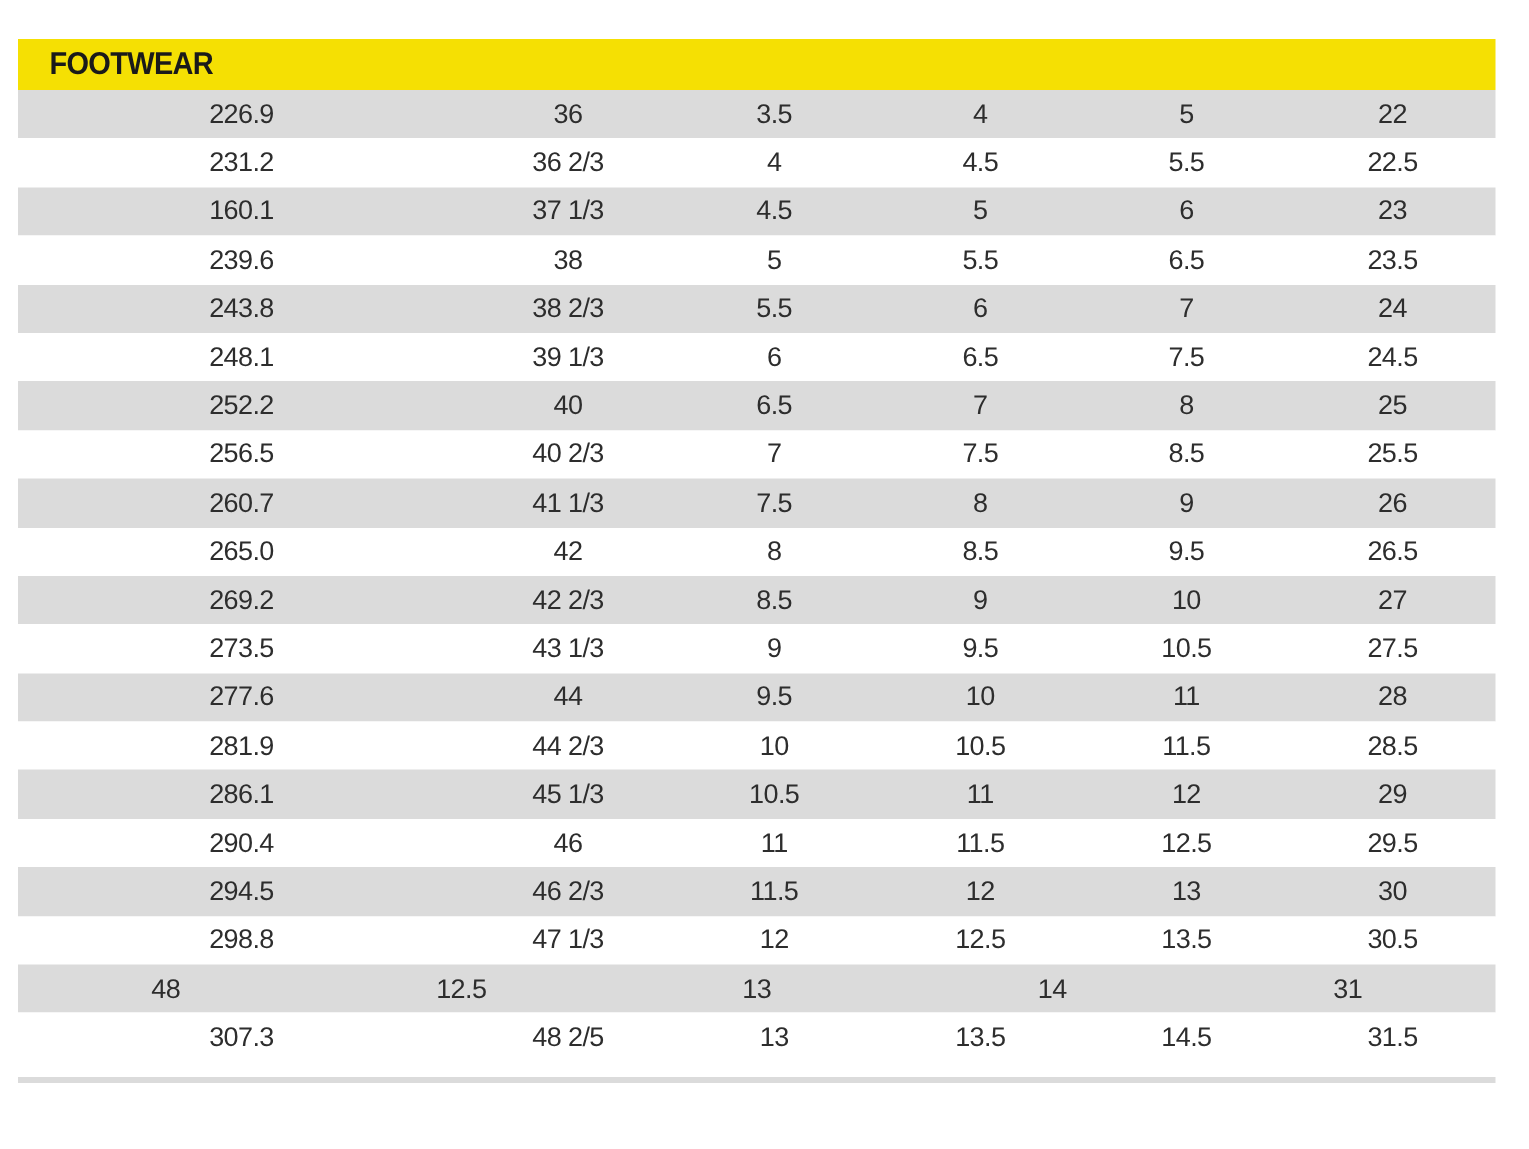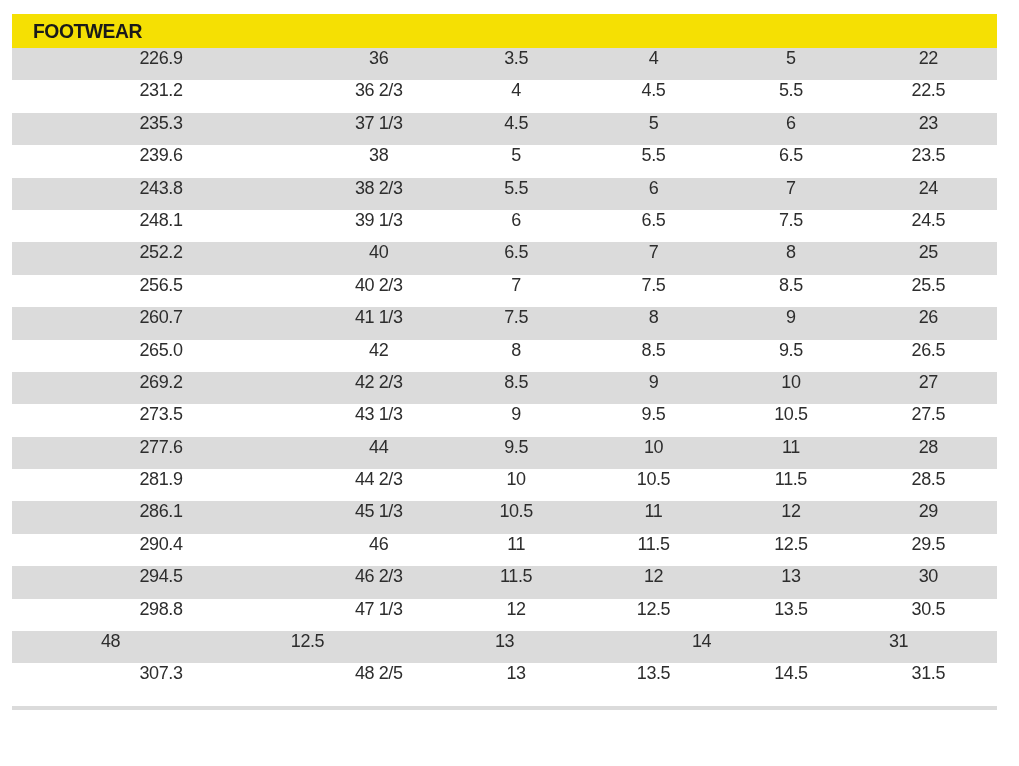--- a/index.html
+++ b/index.html
@@ -17,20 +17,21 @@
     left: 12px;
     top: 14px;
     width: 985px;
   }
   .title-bar {
     height: 34px;
     background: var(--accent-yellow, #F5E003);
     display: flex;
     align-items: center;
     padding-left: 21px;
+    margin-top: 12px;
   }
   .title-bar .title {
     font-size: 21px;
     font-weight: 700;
     letter-spacing: -0.5px;
     color: #1a1a1a;
     transform: scaleX(0.92);
     transform-origin: left center;
   }
   .header-row {
@@ -51,21 +52,21 @@
     font-weight: 700;
     color: #1e1e1e;
   }
   .header-row .col0 {
     text-align: left;
     padding-left: 21px;
   }
   .row {
     display: flex;
     height: 32.4px;
-    align-items: flex-start;
+    align-items: center;
     background: #ffffff;
   }
   .row:nth-child(odd) {
     background: var(--row-gray, #DBDBDB);
   }
   .bottom-strip {
     margin-top: 10px;
     height: 4px;
     background: var(--row-gray, #DBDBDB);
   }
@@ -92,21 +93,21 @@
           </div>
           <div class="row">
             <div class="cell col0">231.2</div>
             <div class="cell colN">36 2/3</div>
             <div class="cell colN">4</div>
             <div class="cell colN">4.5</div>
             <div class="cell colN">5.5</div>
             <div class="cell colN">22.5</div>
           </div>
           <div class="row">
-            <div class="cell col0">235.3</div>
+            <div class="cell col0">160.1</div>
             <div class="cell colN">37 1/3</div>
             <div class="cell colN">4.5</div>
             <div class="cell colN">5</div>
             <div class="cell colN">6</div>
             <div class="cell colN">23</div>
           </div>
           <div class="row">
             <div class="cell col0">239.6</div>
             <div class="cell colN">38</div>
             <div class="cell colN">5</div>

